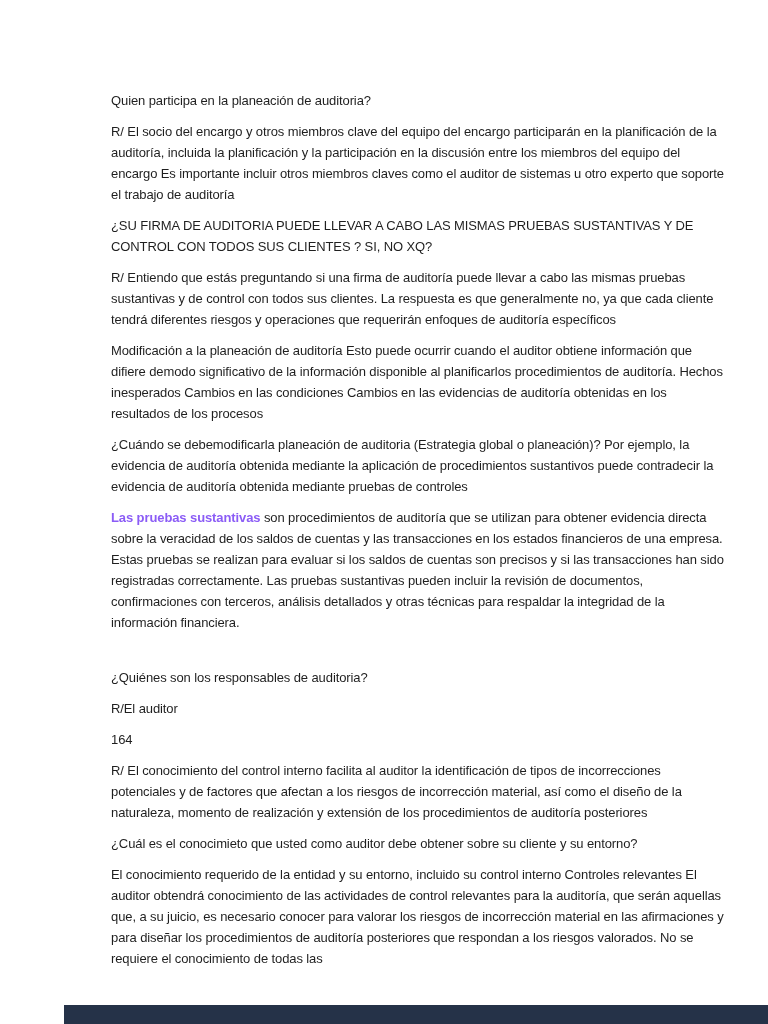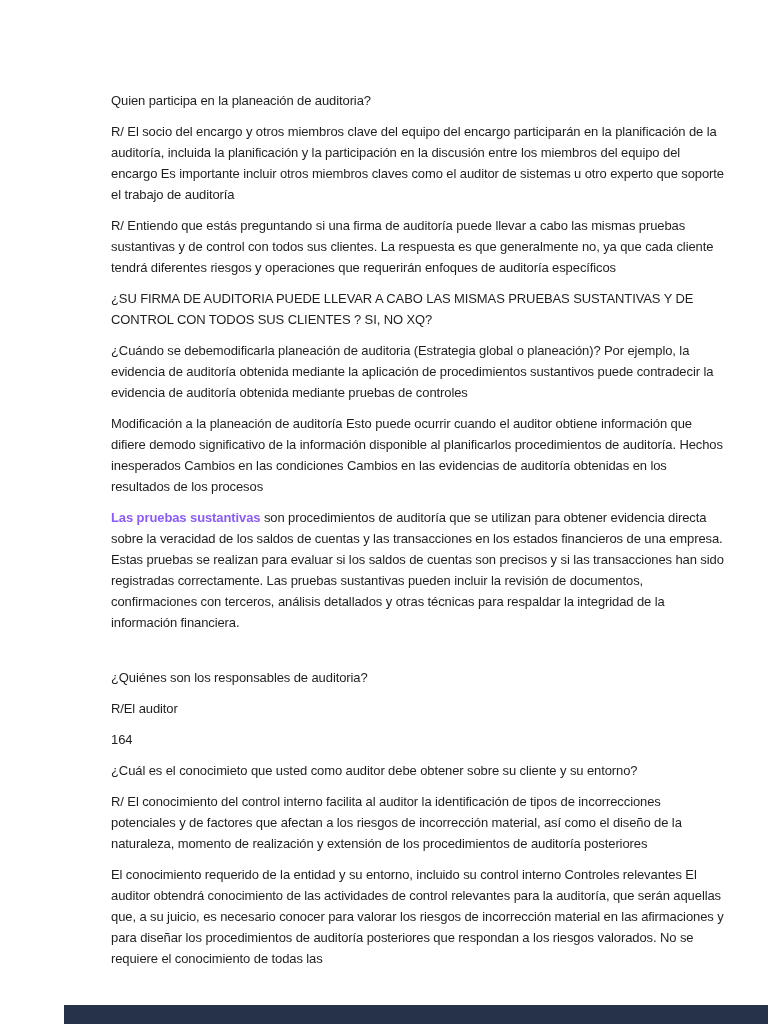--- a/index.html
+++ b/index.html
@@ -61,29 +61,29 @@
   }
 </style>
 </head>
 <body>
 
 <div class="viewport">
 
   <div class="doc-page">
     <p>Quien participa en la planeación de auditoria?</p>
     <p>R/ El socio del encargo y otros miembros clave del equipo del encargo participarán en la planificación de la auditoría, incluida la planificación y la participación en la discusión entre los miembros del equipo del encargo Es importante incluir otros miembros claves como el auditor de sistemas u otro experto que soporte el trabajo de auditoría</p>
+    <p>¿SU FIRMA DE AUDITORIA PUEDE LLEVAR A CABO LAS MISMAS PRUEBAS SUSTANTIVAS Y DE CONTROL CON TODOS SUS CLIENTES ? SI, NO XQ?</p>
     <p>R/ Entiendo que estás preguntando si una firma de auditoría puede llevar a cabo las mismas pruebas sustantivas y de control con todos sus clientes. La respuesta es que generalmente no, ya que cada cliente tendrá diferentes riesgos y operaciones que requerirán enfoques de auditoría específicos</p>
-    <p>¿SU FIRMA DE AUDITORIA PUEDE LLEVAR A CABO LAS MISMAS PRUEBAS SUSTANTIVAS Y DE CONTROL CON TODOS SUS CLIENTES ? SI, NO XQ?</p>
+    <p>Modificación a la planeación de auditoría Esto puede ocurrir cuando el auditor obtiene información que difiere demodo significativo de la información disponible al planificarlos procedimientos de auditoría. Hechos inesperados Cambios en las condiciones Cambios en las evidencias de auditoría obtenidas en los resultados de los procesos</p>
     <p>¿Cuándo se debemodificarla planeación de auditoria (Estrategia global o planeación)? Por ejemplo, la evidencia de auditoría obtenida mediante la aplicación de procedimientos sustantivos puede contradecir la evidencia de auditoría obtenida mediante pruebas de controles</p>
-    <p>Modificación a la planeación de auditoría Esto puede ocurrir cuando el auditor obtiene información que difiere demodo significativo de la información disponible al planificarlos procedimientos de auditoría. Hechos inesperados Cambios en las condiciones Cambios en las evidencias de auditoría obtenidas en los resultados de los procesos</p>
     <p><strong>Las pruebas sustantivas</strong><span> son procedimientos de auditoría que se utilizan para obtener evidencia directa sobre la veracidad de los saldos de cuentas y las transacciones en los estados financieros de una empresa. Estas pruebas se realizan para evaluar si los saldos de cuentas son precisos y si las transacciones han sido registradas correctamente. Las pruebas sustantivas pueden incluir la revisión de documentos, confirmaciones con terceros, análisis detallados y otras técnicas para respaldar la integridad de la información financiera.</span></p>
     <p class="gap-before">¿Quiénes son los responsables de auditoria?</p>
     <p>R/El auditor</p>
     <p>164</p>
+    <p>R/ El conocimiento del control interno facilita al auditor la identificación de tipos de incorrecciones potenciales y de factores que afectan a los riesgos de incorrección material, así como el diseño de la naturaleza, momento de realización y extensión de los procedimientos de auditoría posteriores</p>
     <p>¿Cuál es el conocimieto que usted como auditor debe obtener sobre su cliente y su entorno?</p>
-    <p>R/ El conocimiento del control interno facilita al auditor la identificación de tipos de incorrecciones potenciales y de factores que afectan a los riesgos de incorrección material, así como el diseño de la naturaleza, momento de realización y extensión de los procedimientos de auditoría posteriores</p>
     <p>El conocimiento requerido de la entidad y su entorno, incluido su control interno Controles relevantes El auditor obtendrá conocimiento de las actividades de control relevantes para la auditoría, que serán aquellas que, a su juicio, es necesario conocer para valorar los riesgos de incorrección material en las afirmaciones y para diseñar los procedimientos de auditoría posteriores que respondan a los riesgos valorados. No se requiere el conocimiento de todas las</p>
   </div>
 
   <div class="viewer-bottom-bar" style="background: rgb(37, 50, 72);"></div>
   <div class="bottom-left-notch"></div>
 
 </div>
 
 </body></html>

